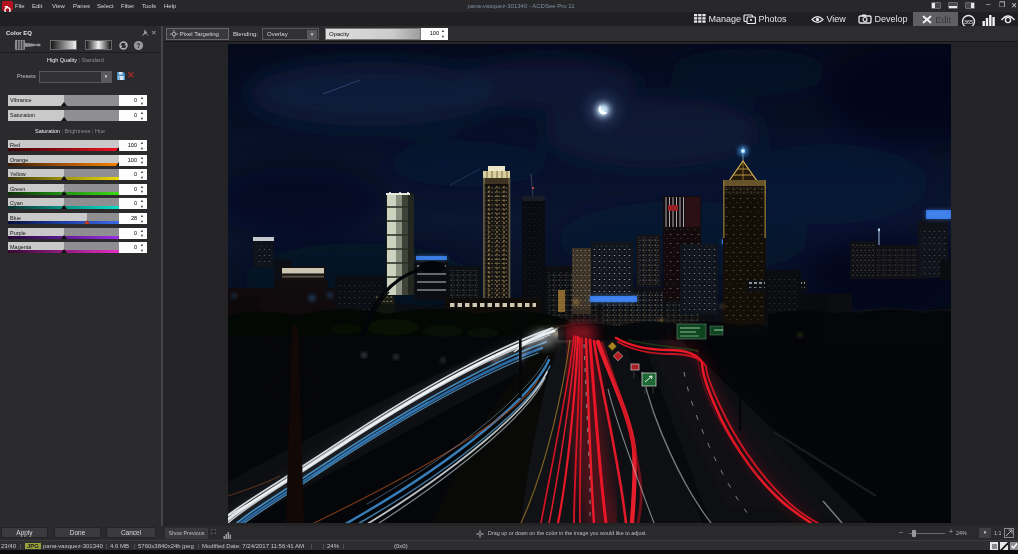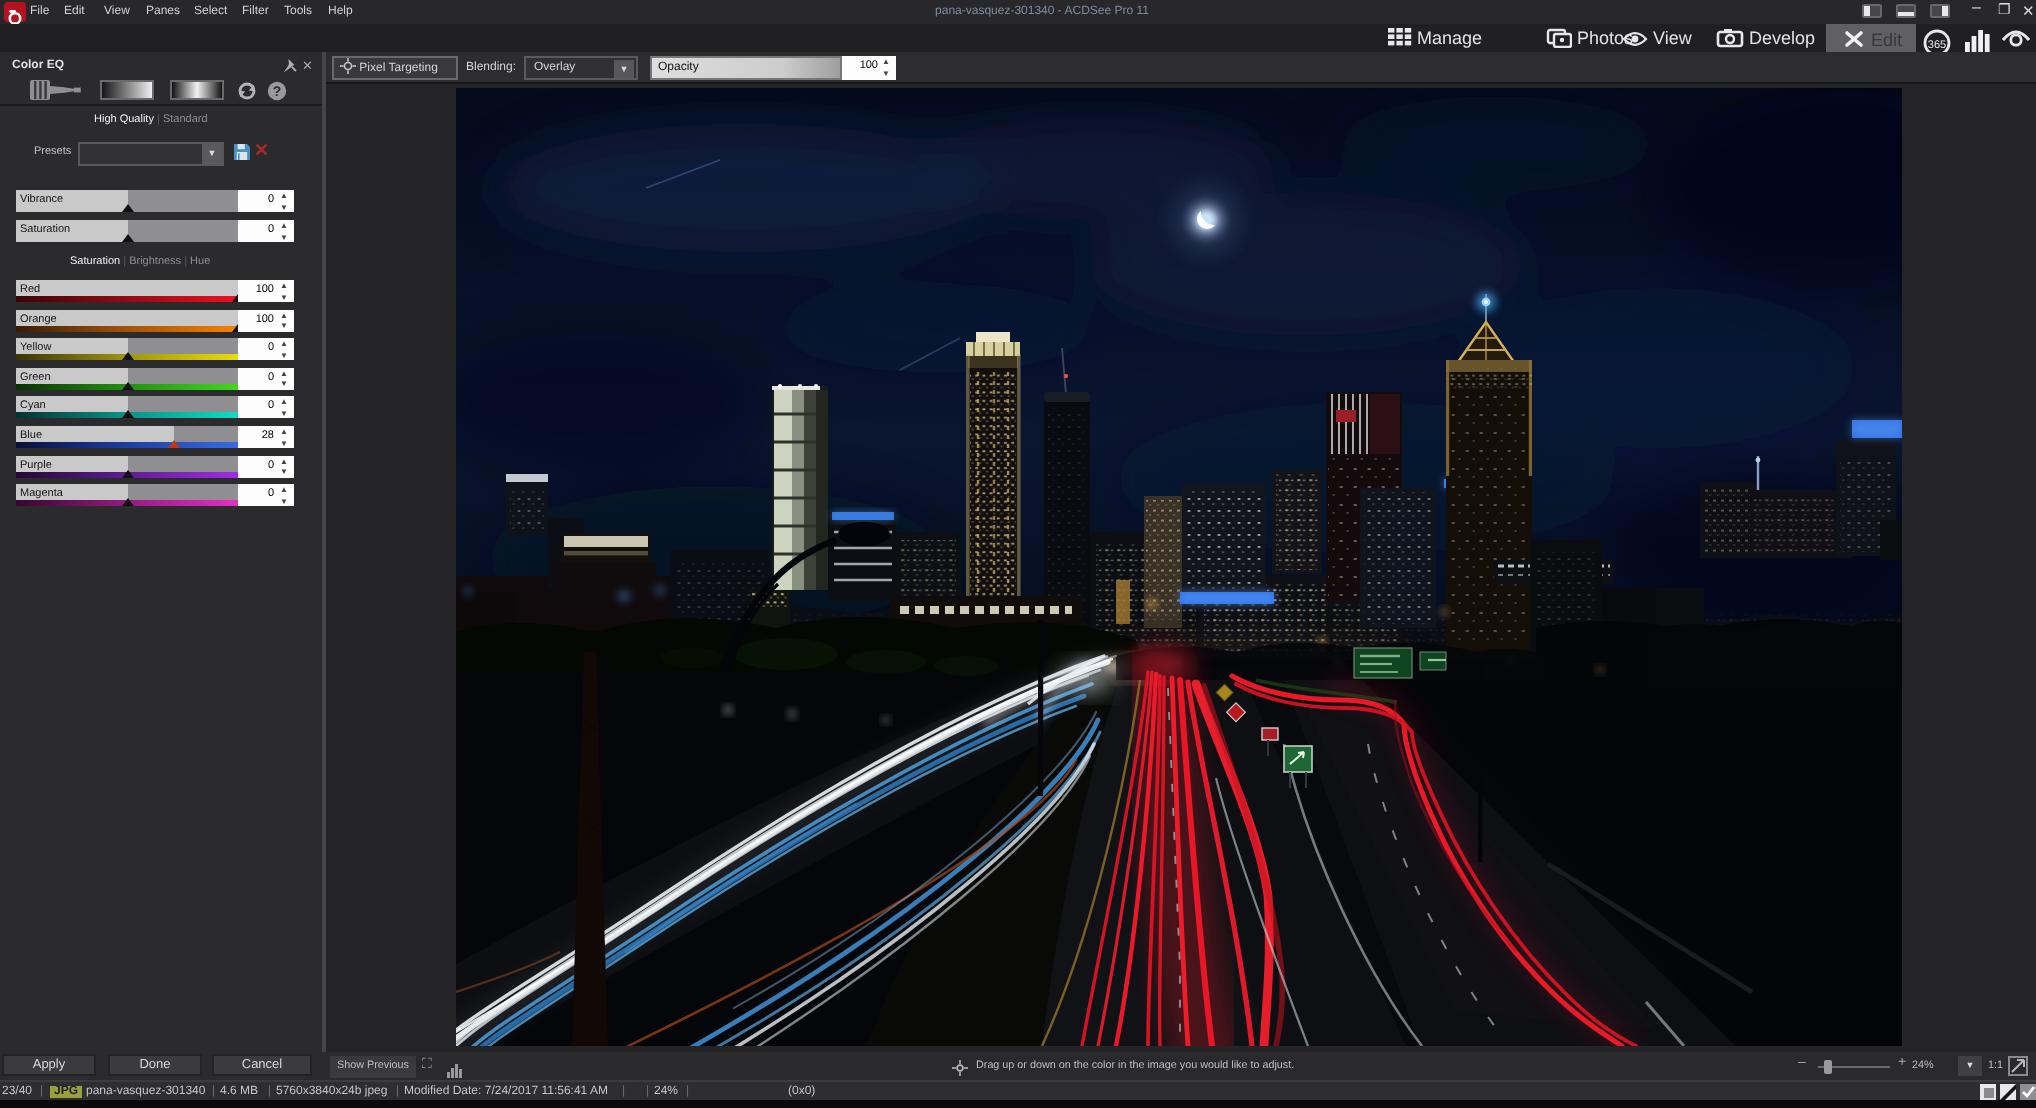--- a/index.html
+++ b/index.html
@@ -89,21 +89,21 @@
             <rect x="4.2" y="0" width="3.2" height="2.3"></rect>
             <rect x="8.4" y="0" width="3.2" height="2.3"></rect>
             <rect x="0" y="3.2" width="3.2" height="2.3"></rect>
             <rect x="4.2" y="3.2" width="3.2" height="2.3"></rect>
             <rect x="8.4" y="3.2" width="3.2" height="2.3"></rect>
             <rect x="0" y="6.4" width="3.2" height="2.3"></rect>
             <rect x="4.2" y="6.4" width="3.2" height="2.3"></rect>
             <rect x="8.4" y="6.4" width="3.2" height="2.3"></rect>
           </g>
         </svg> Manage</span>
-    <span class="mode" style="left:773px"><svg width="13" height="10" viewBox="0 0 13 10" style="vertical-align:-2px">
+    <span class="mode" style="left:743px"><svg width="13" height="10" viewBox="0 0 13 10" style="vertical-align:-2px">
           <rect x="1" y="1" width="8.5" height="6.5" rx="1" fill="none" stroke="#e8e8ea" stroke-width="1.2"></rect>
           <rect x="4" y="3" width="8.5" height="6.5" rx="1" fill="#202022" stroke="#e8e8ea" stroke-width="1.2"></rect>
           <circle cx="8" cy="6" r="1.1" fill="#e8e8ea"></circle>
         </svg> Photos</span>
     <span class="mode" style="left:811px"><svg width="13" height="9" viewBox="0 0 13 9" style="vertical-align:-1.5px">
           <path d="M1 4.5 Q6.5 -1.3 12 4.5 Q6.5 10.3 1 4.5 Z" fill="none" stroke="#e8e8ea" stroke-width="1.1"></path>
           <circle cx="6.5" cy="4.5" r="1.7" fill="#e8e8ea"></circle>
         </svg> View</span>
     <span class="mode" style="left:858px"><svg width="14" height="10" viewBox="0 0 14 10" style="vertical-align:-2px">
           <rect x="1" y="2" width="12" height="7" rx="1.2" fill="none" stroke="#e8e8ea" stroke-width="1.3"></rect>

